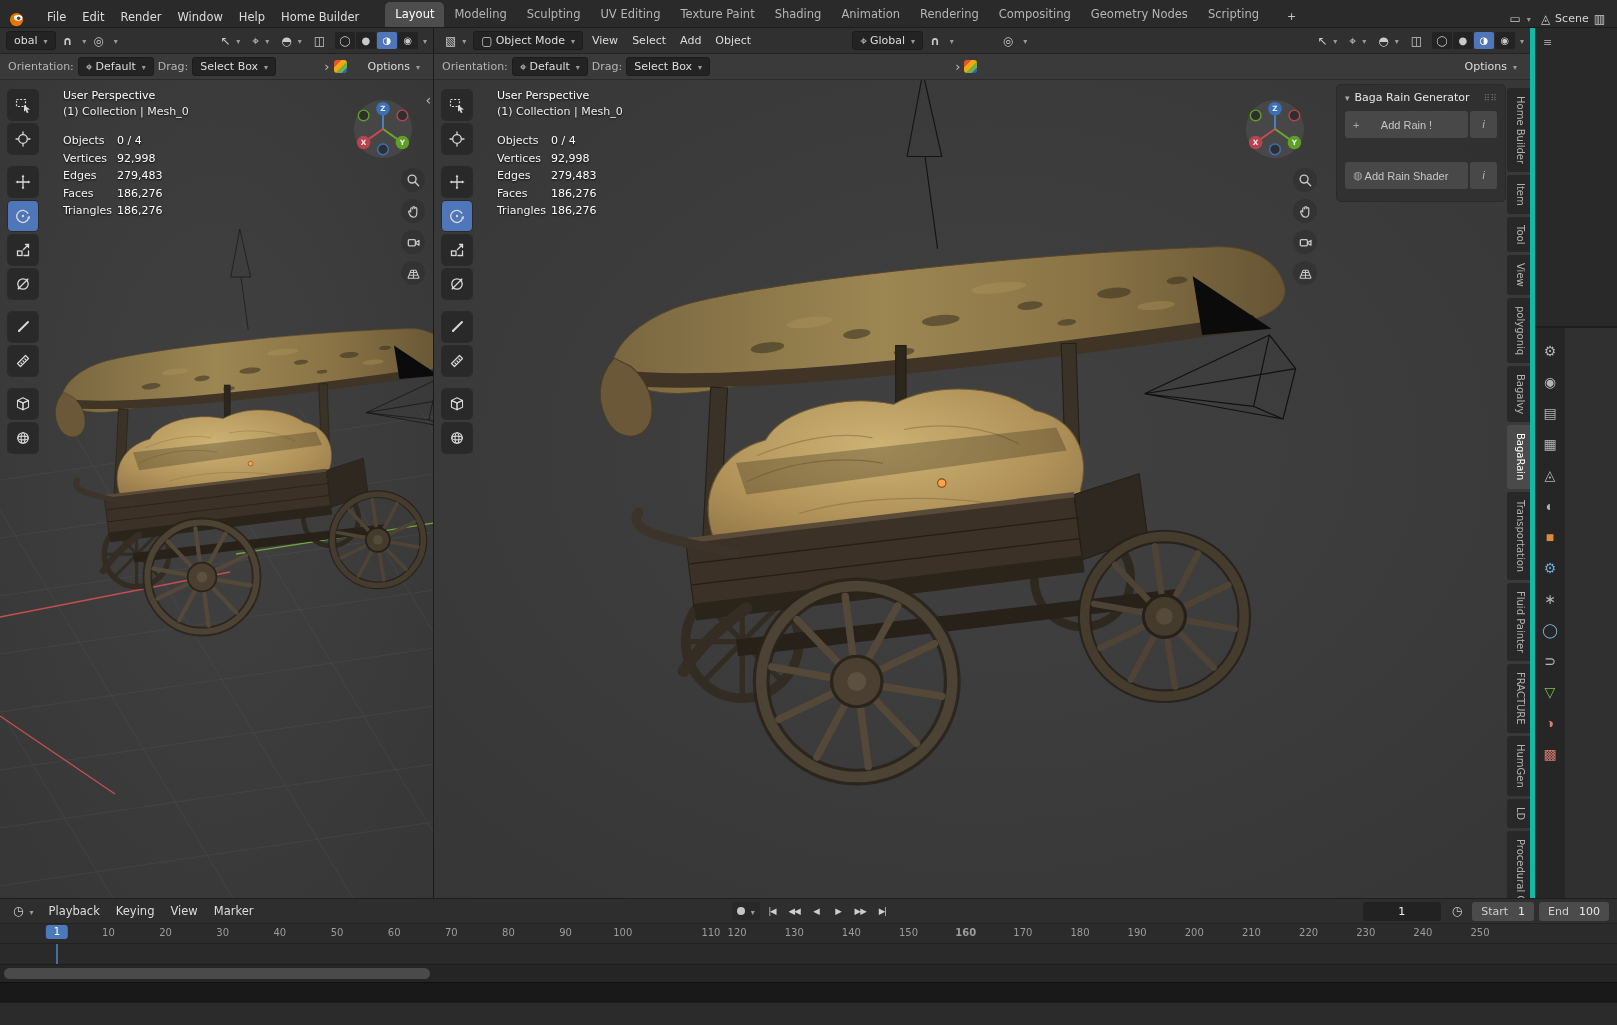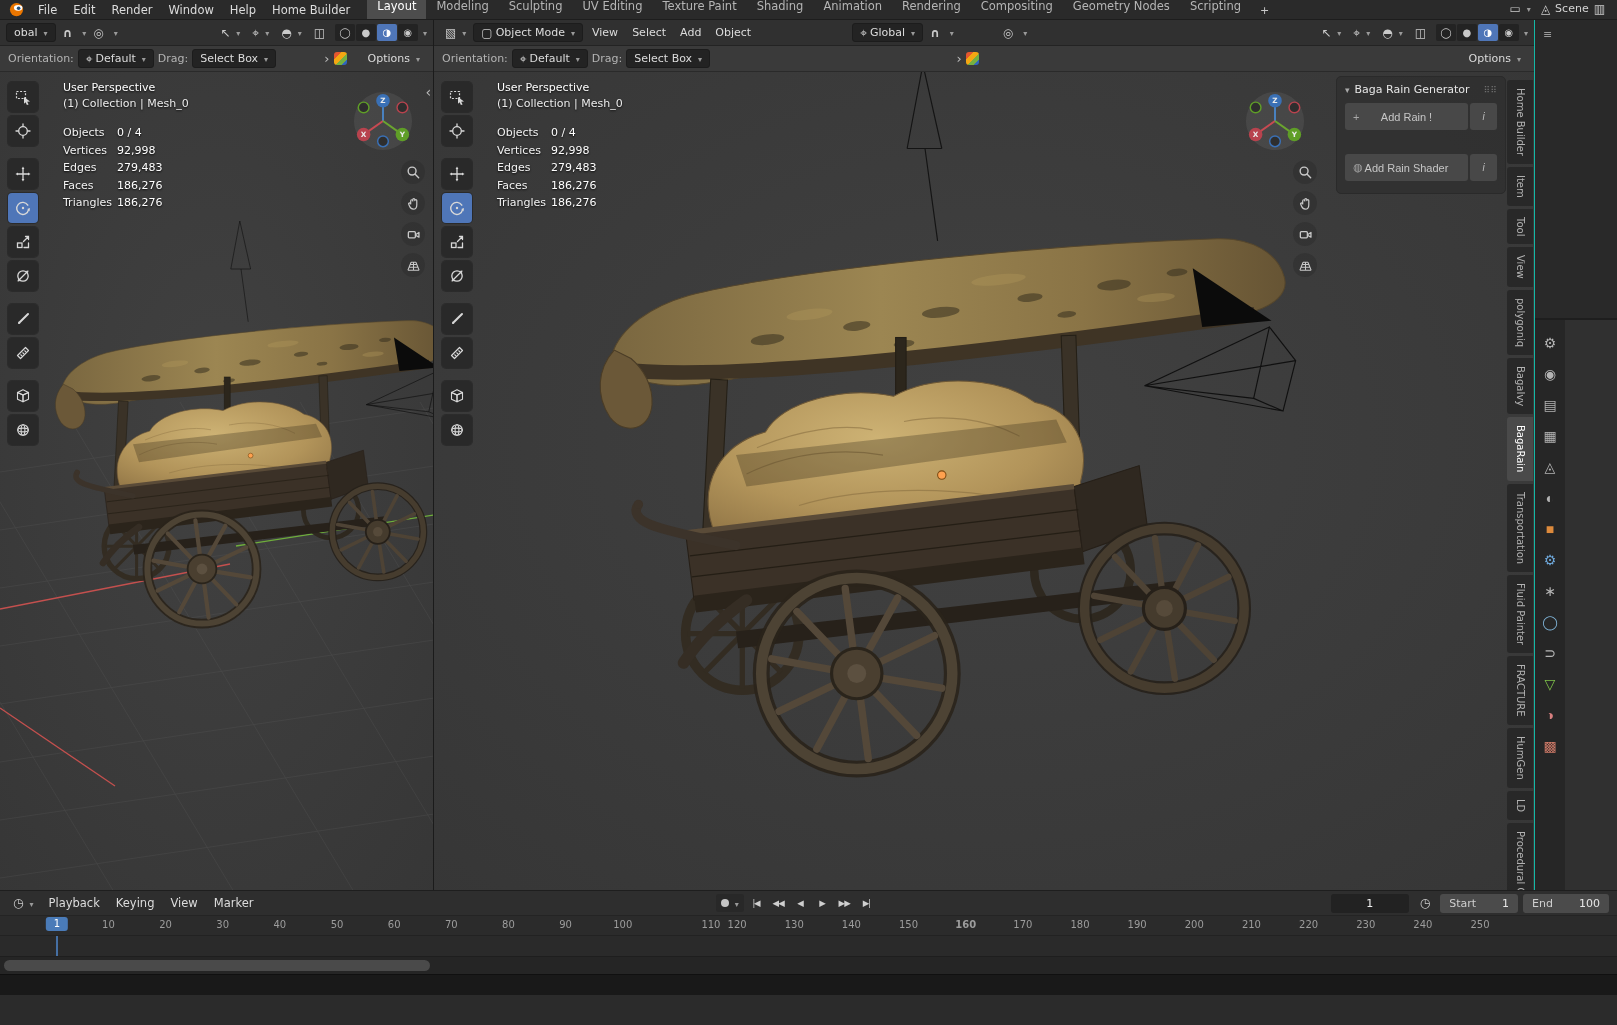--- a/index.html
+++ b/index.html
@@ -6,21 +6,21 @@
   html,body{width:1617px;height:1025px;overflow:hidden}
   body{font-family:"DejaVu Sans","Liberation Sans",sans-serif;font-size:11px;color:#d4d4d4;background:#2b2b2b}
   .app{position:relative;width:1617px;height:1025px;background:#2b2b2b;overflow:hidden}
 
   
   .titlebar{height:22px;background:#161616;display:flex;align-items:center;gap:7px;padding-left:8px}
   .titlebar .t-title{font-size:10.5px;color:#c2c2c2}
   .mark{width:14px;height:14px}
 
   
-  .menubar{height:20px;background:#2a2a2a;border-bottom:1px solid #1d1d1d;display:flex;align-items:flex-start;padding:0 8px;gap:1px}
+  .menubar{height:28px;background:#2a2a2a;border-bottom:1px solid #1d1d1d;display:flex;align-items:flex-end;padding:0 8px;gap:10px}
   .mb-logo{width:17px;height:17px;margin-right:4px}
   .menu-item{padding:3px 8px;font-size:11.5px;color:#dcdcdc;border-radius:3px;white-space:nowrap}
   .ws-tabs{display:flex;align-items:flex-end;align-self:flex-end;height:24px;margin-left:8px}
   .ws-tab{padding:5px 10px 6px;font-size:11.5px;color:#b5b5b5;border-radius:5px 5px 0 0;white-space:nowrap}
   .ws-tab.active{background:#4d4d4d;color:#ffffff}
   .ws-add{padding:4px 8px;color:#c9c9c9}
   .mb-right{margin-left:auto;display:flex;align-items:center;gap:5px;padding-right:4px}
 
   
   .caret{display:inline-block}
@@ -42,21 +42,21 @@
   .icon-lines::before{content:"≡"}
   .hbtn{display:inline-flex;align-items:center;gap:3px;padding:2px 5px;border-radius:3px;background:transparent;border:none;color:#dcdcdc;font-size:11px;white-space:nowrap}
   .hbtn.dd{background:#232323;border:1px solid #1c1c1c;height:19px;padding:1px 7px}
   .spacer{flex:1 1 0;min-width:0}
   .spacer2{flex:2 2 0;min-width:0}
 
   
   .main{display:flex;height:870px}
   .vp{position:relative;display:flex;flex-direction:column;background:#3a3a3a}
   .vp-left{width:434px;border-right:1px solid #1b1b1b}
-  .vp-right{width:1101px;border-right:1px solid #14b8a6}
+  .vp-right{width:1101px;border-right:5px solid #14b8a6}
   .vp-header{height:26px;background:#303030;border-bottom:1px solid #232323;display:flex;align-items:center;padding:0 6px;gap:2px;overflow:hidden;white-space:nowrap}
   .vp-subheader{height:26px;background:#3a3a3a;border-bottom:1px solid #2a2a2a;display:flex;align-items:center;padding:0 8px;gap:4px;overflow:hidden;white-space:nowrap}
   .vp-subheader .label{color:#b4b4b4}
   .vp-menu{display:flex}
   .vp-menu .menu-item{padding:2px 7px;font-size:11px}
   .vp-content{position:relative;flex:1;overflow:hidden}
   svg.scene{position:absolute;inset:0;display:block}
   .cube-icon{width:13px;height:13px;border-radius:3px;background:linear-gradient(135deg,#e4572e 0 30%,#f3a712 30% 55%,#76b041 55% 78%,#3066be 78% 100%)}
   .shading{display:inline-flex;align-items:center;gap:1px;margin-left:3px}
   .shade-btn{width:20px;height:17px;display:inline-flex;align-items:center;justify-content:center;background:#232323;border:none;border-radius:2px;padding:0}
@@ -120,21 +120,21 @@
   .props-blank{flex:1;background:#303030}
 
   
   .tl-header{height:26px;background:#2e2e2e;border-top:1px solid #1e1e1e;border-bottom:1px solid #242424;display:flex;align-items:center;padding:0 8px;gap:2px;white-space:nowrap}
   .transport{display:inline-flex;align-items:center;gap:1px}
   .tp-btn{min-width:21px;height:18px;background:transparent;border:none;color:#cfcfcf;font-size:8.5px;letter-spacing:-1px;padding:0 2px}
   .rec{background:#282828;border-radius:3px;height:18px}
   .rec-dot{width:8px;height:8px;border-radius:50%;background:#c5c5c5;display:inline-block}
   .field{display:inline-flex;align-items:center;height:19px;border-radius:3px;font-size:11px}
   .frame-field{width:78px;background:#222;color:#f0f0f0;justify-content:center;margin-right:4px}
-  .se-field{background:#4b4b4b;color:#e6e6e6;padding:0 9px;gap:26px;margin-left:3px}
+  .se-field{background:#4b4b4b;color:#e6e6e6;padding:0 9px;gap:10px;margin-left:3px}
   .f-label{color:#cfcfcf}
   .tl-ruler{position:relative;height:20px;background:#2b2b2b;border-bottom:1px solid #222;overflow:hidden}
   .ruler-num{position:absolute;top:3px;transform:translateX(-50%);font-size:10px;color:#9c9c9c}
   .playhead{position:absolute;top:1px;left:57px;transform:translateX(-50%);background:#4a7bb8;color:#fff;font-size:10px;padding:1px 8px 2px;border-radius:3px;z-index:2}
   .tl-track{position:relative;height:20px;background:#2a2a2a}
   .playhead-line{position:absolute;left:56px;top:0;width:2px;height:100%;background:rgba(74,123,184,.85)}
   .tl-scroll{position:relative;height:18px;background:#252525;border-top:1px solid #1e1e1e}
   .tl-scroll-handle{position:absolute;left:4px;top:3px;height:11px;width:426px;background:#4a4a4a;border-radius:6px}
   .statusbar{height:21px;background:#191919;border-top:1px solid #101010}
   .defs-svg{position:absolute;width:0;height:0}

